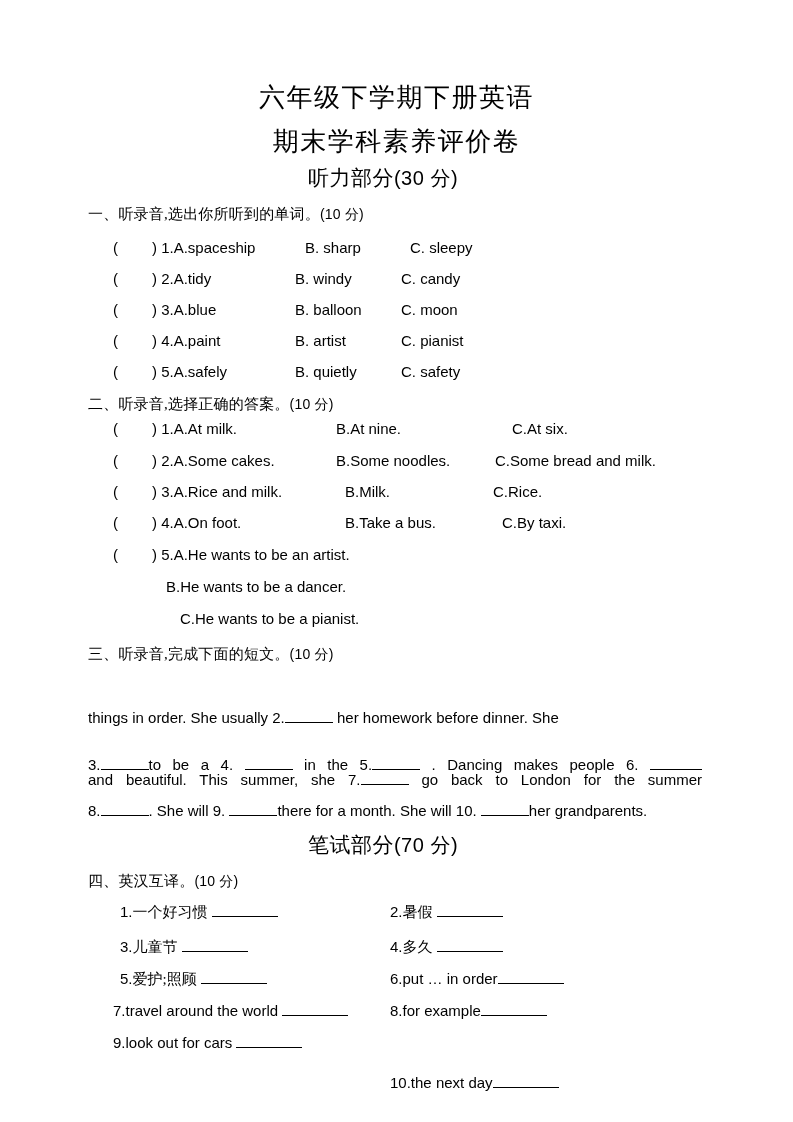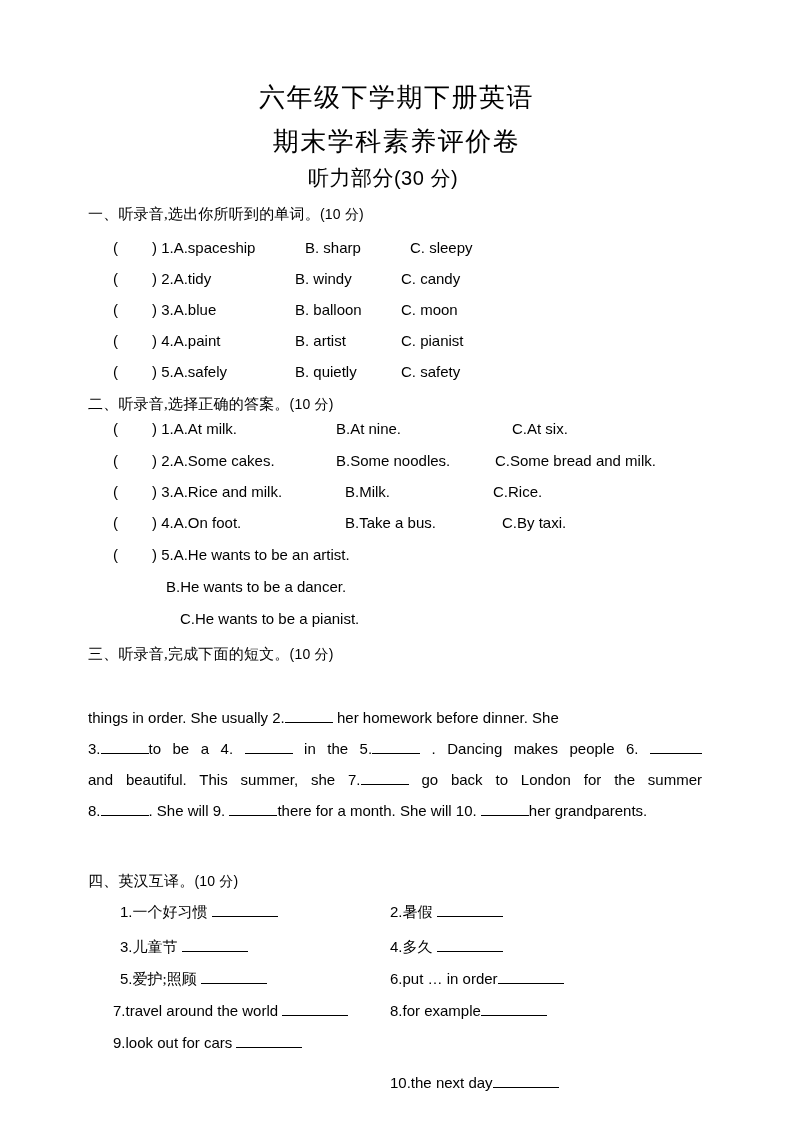--- a/index.html
+++ b/index.html
@@ -215,39 +215,42 @@
   <div class="sec-head" style="top:645px;">
     <span>三、听录音,完成下面的短文。</span><span class="pts">(10 分)</span>
   </div>
 
 
   <div class="jline jline-last" style="top:709px;">
     <span>things in order. She usually 2.</span><span class="blk blk-sm"></span>
     <span>her homework before dinner. She</span>
   </div>
 
-  <div class="jline" style="top:740px;">
+  <div class="jline" style="top:756px;">
     <span>3.</span><span class="blk blk-sm"></span><span>to be a 4.</span>
     <span class="blk blk-sm"></span>
     <span>in the 5.</span><span class="blk blk-sm"></span>
     <span>. Dancing makes people 6.</span>
     <span class="blk blk-md"></span>
   </div>
 
   <div class="jline" style="top:771px;">
     <span>and beautiful. This summer, she 7.</span><span class="blk blk-sm"></span>
     <span>go back to London for the summer</span>
   </div>
 
   <div class="jline jline-last" style="top:802px;">
     <span>8.</span><span class="blk blk-sm"></span><span>. She will 9.</span>
     <span class="blk blk-sm"></span><span>there for a month. She will 10.</span>
     <span class="blk blk-sm"></span><span>her grandparents.</span>
   </div>
 
+  <div class="part-title part-written">
+    <span>笔试部分</span><span class="score">(70 分)</span>
+  </div>
 
   <div class="sec-head" style="top:872px;">
     <span>四、英汉互译。</span><span class="pts">(10 分)</span>
   </div>
 
   <div class="tr-item" style="left:120px; top:903px;">
     <span>1.</span><span class="cn">一个好习惯</span>
     <span class="tr-blank"></span>
   </div>
   <div class="tr-item" style="left:390px; top:903px;">

